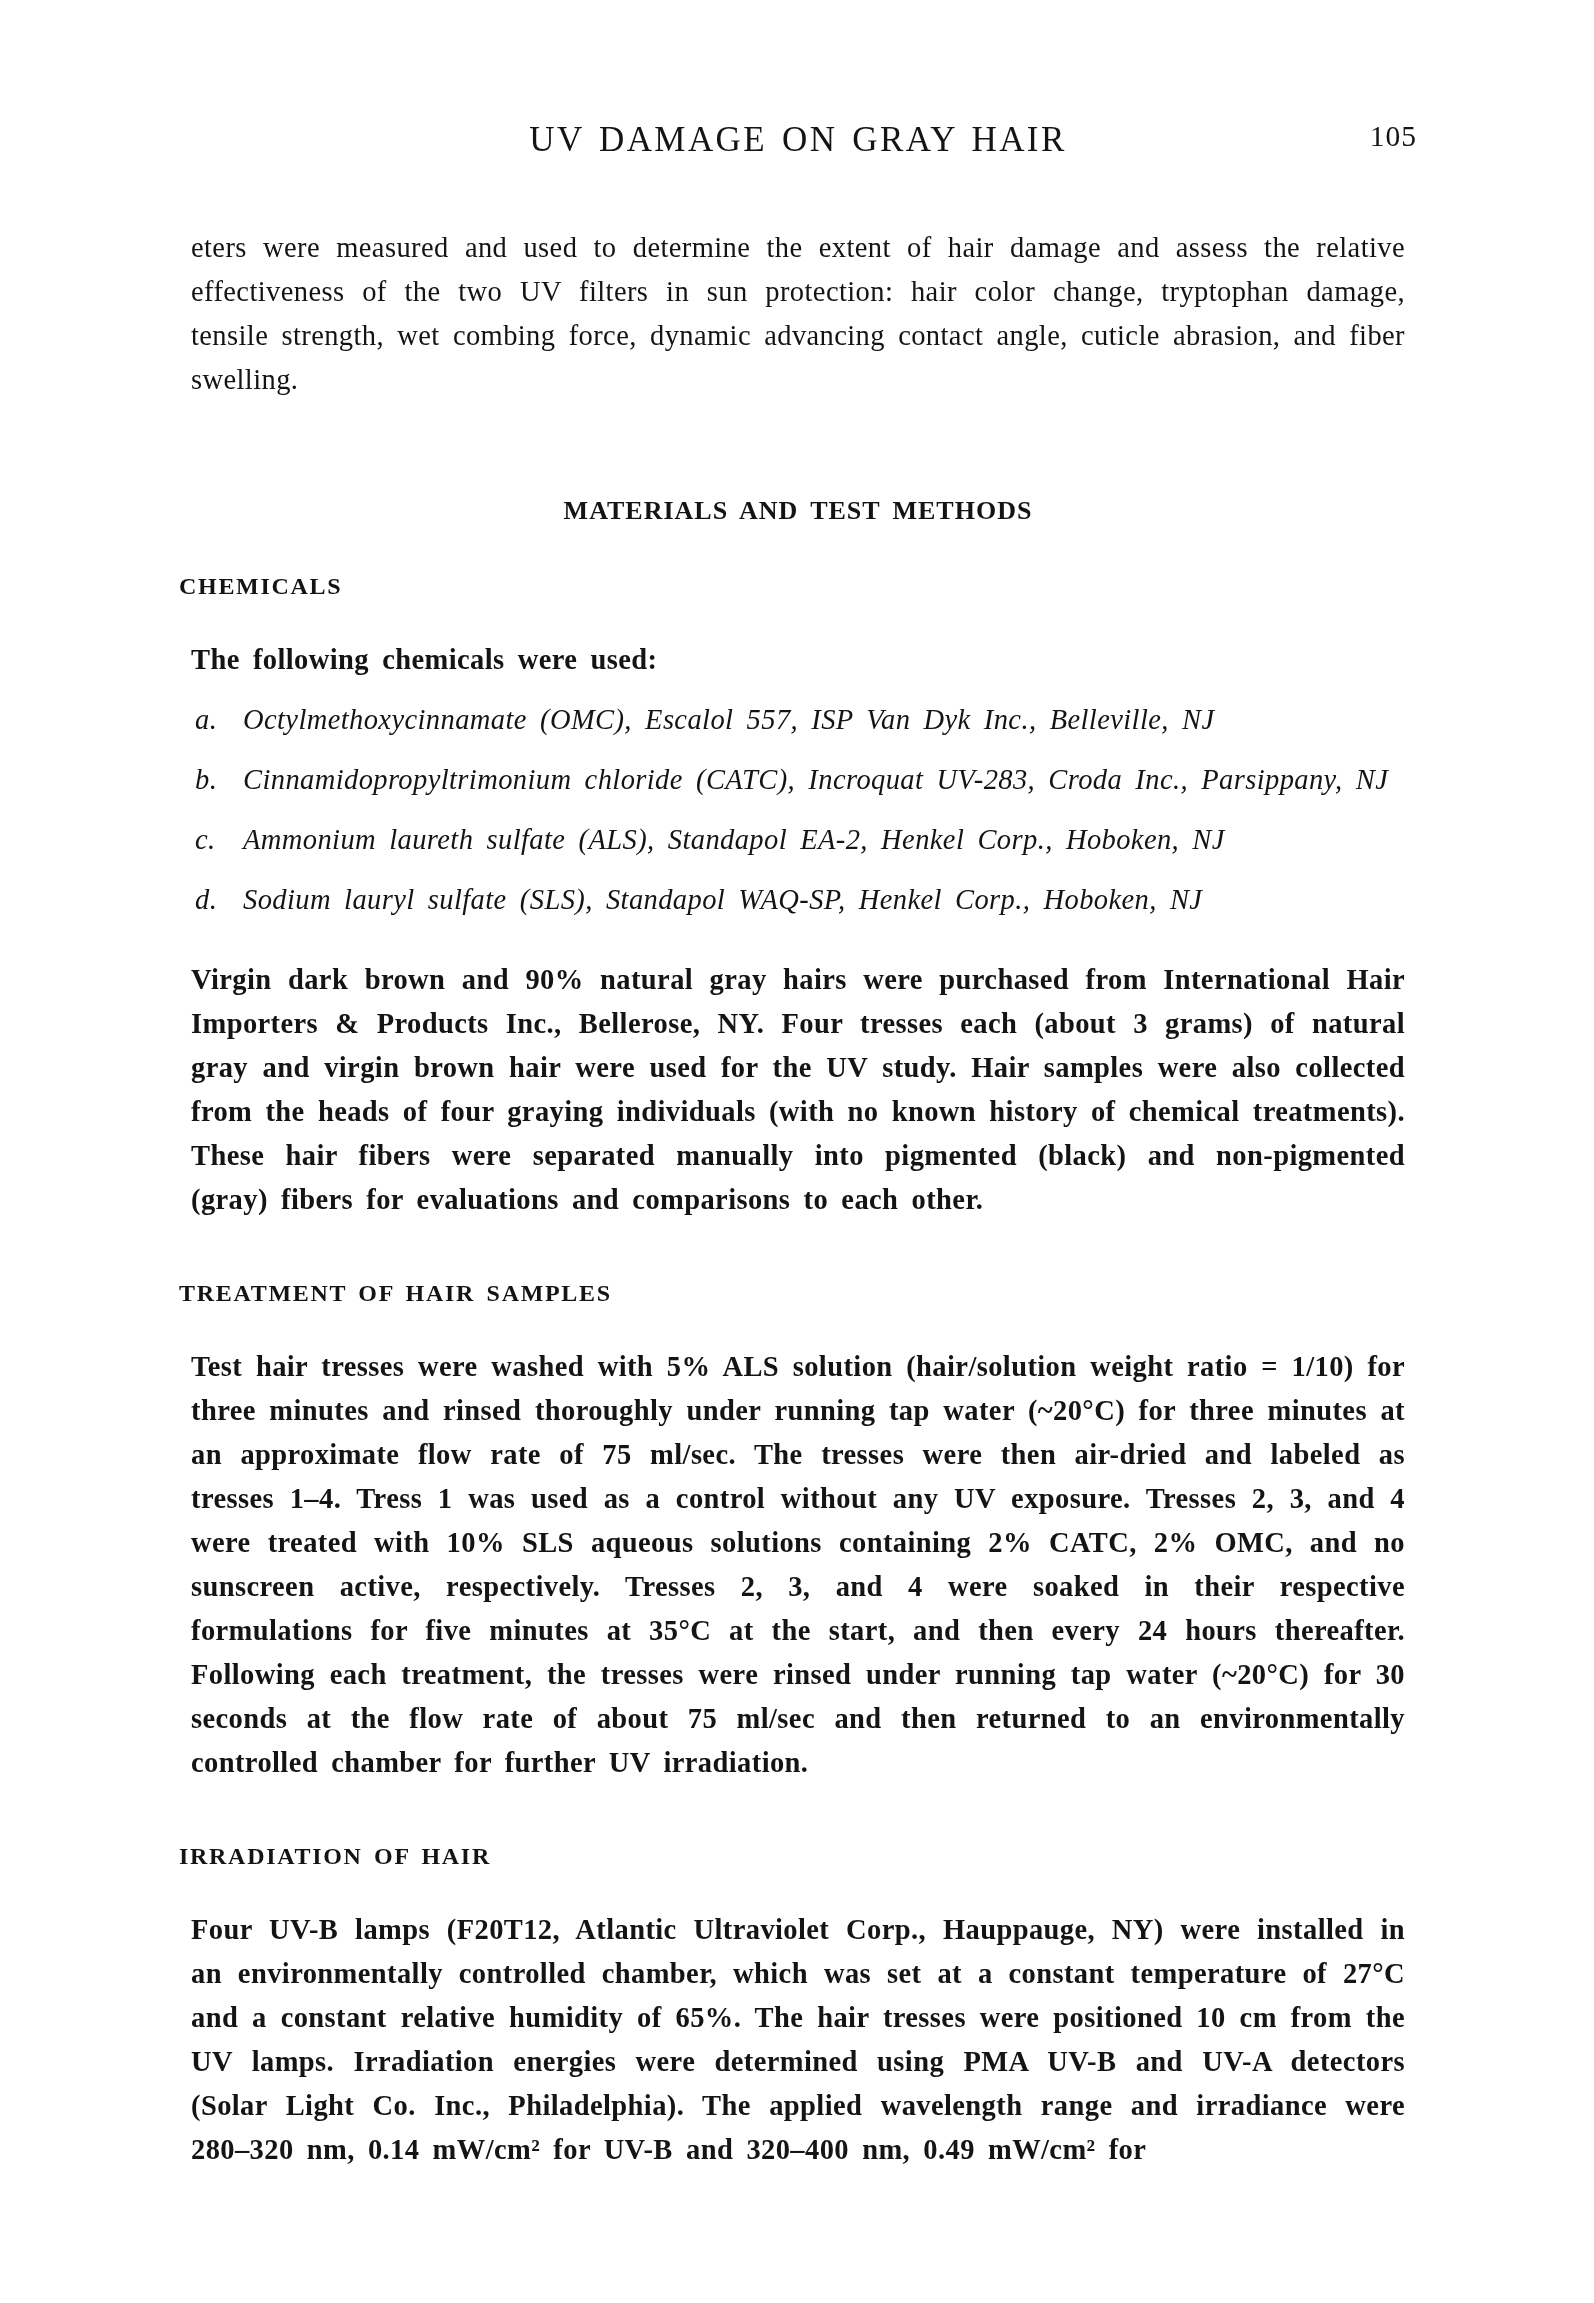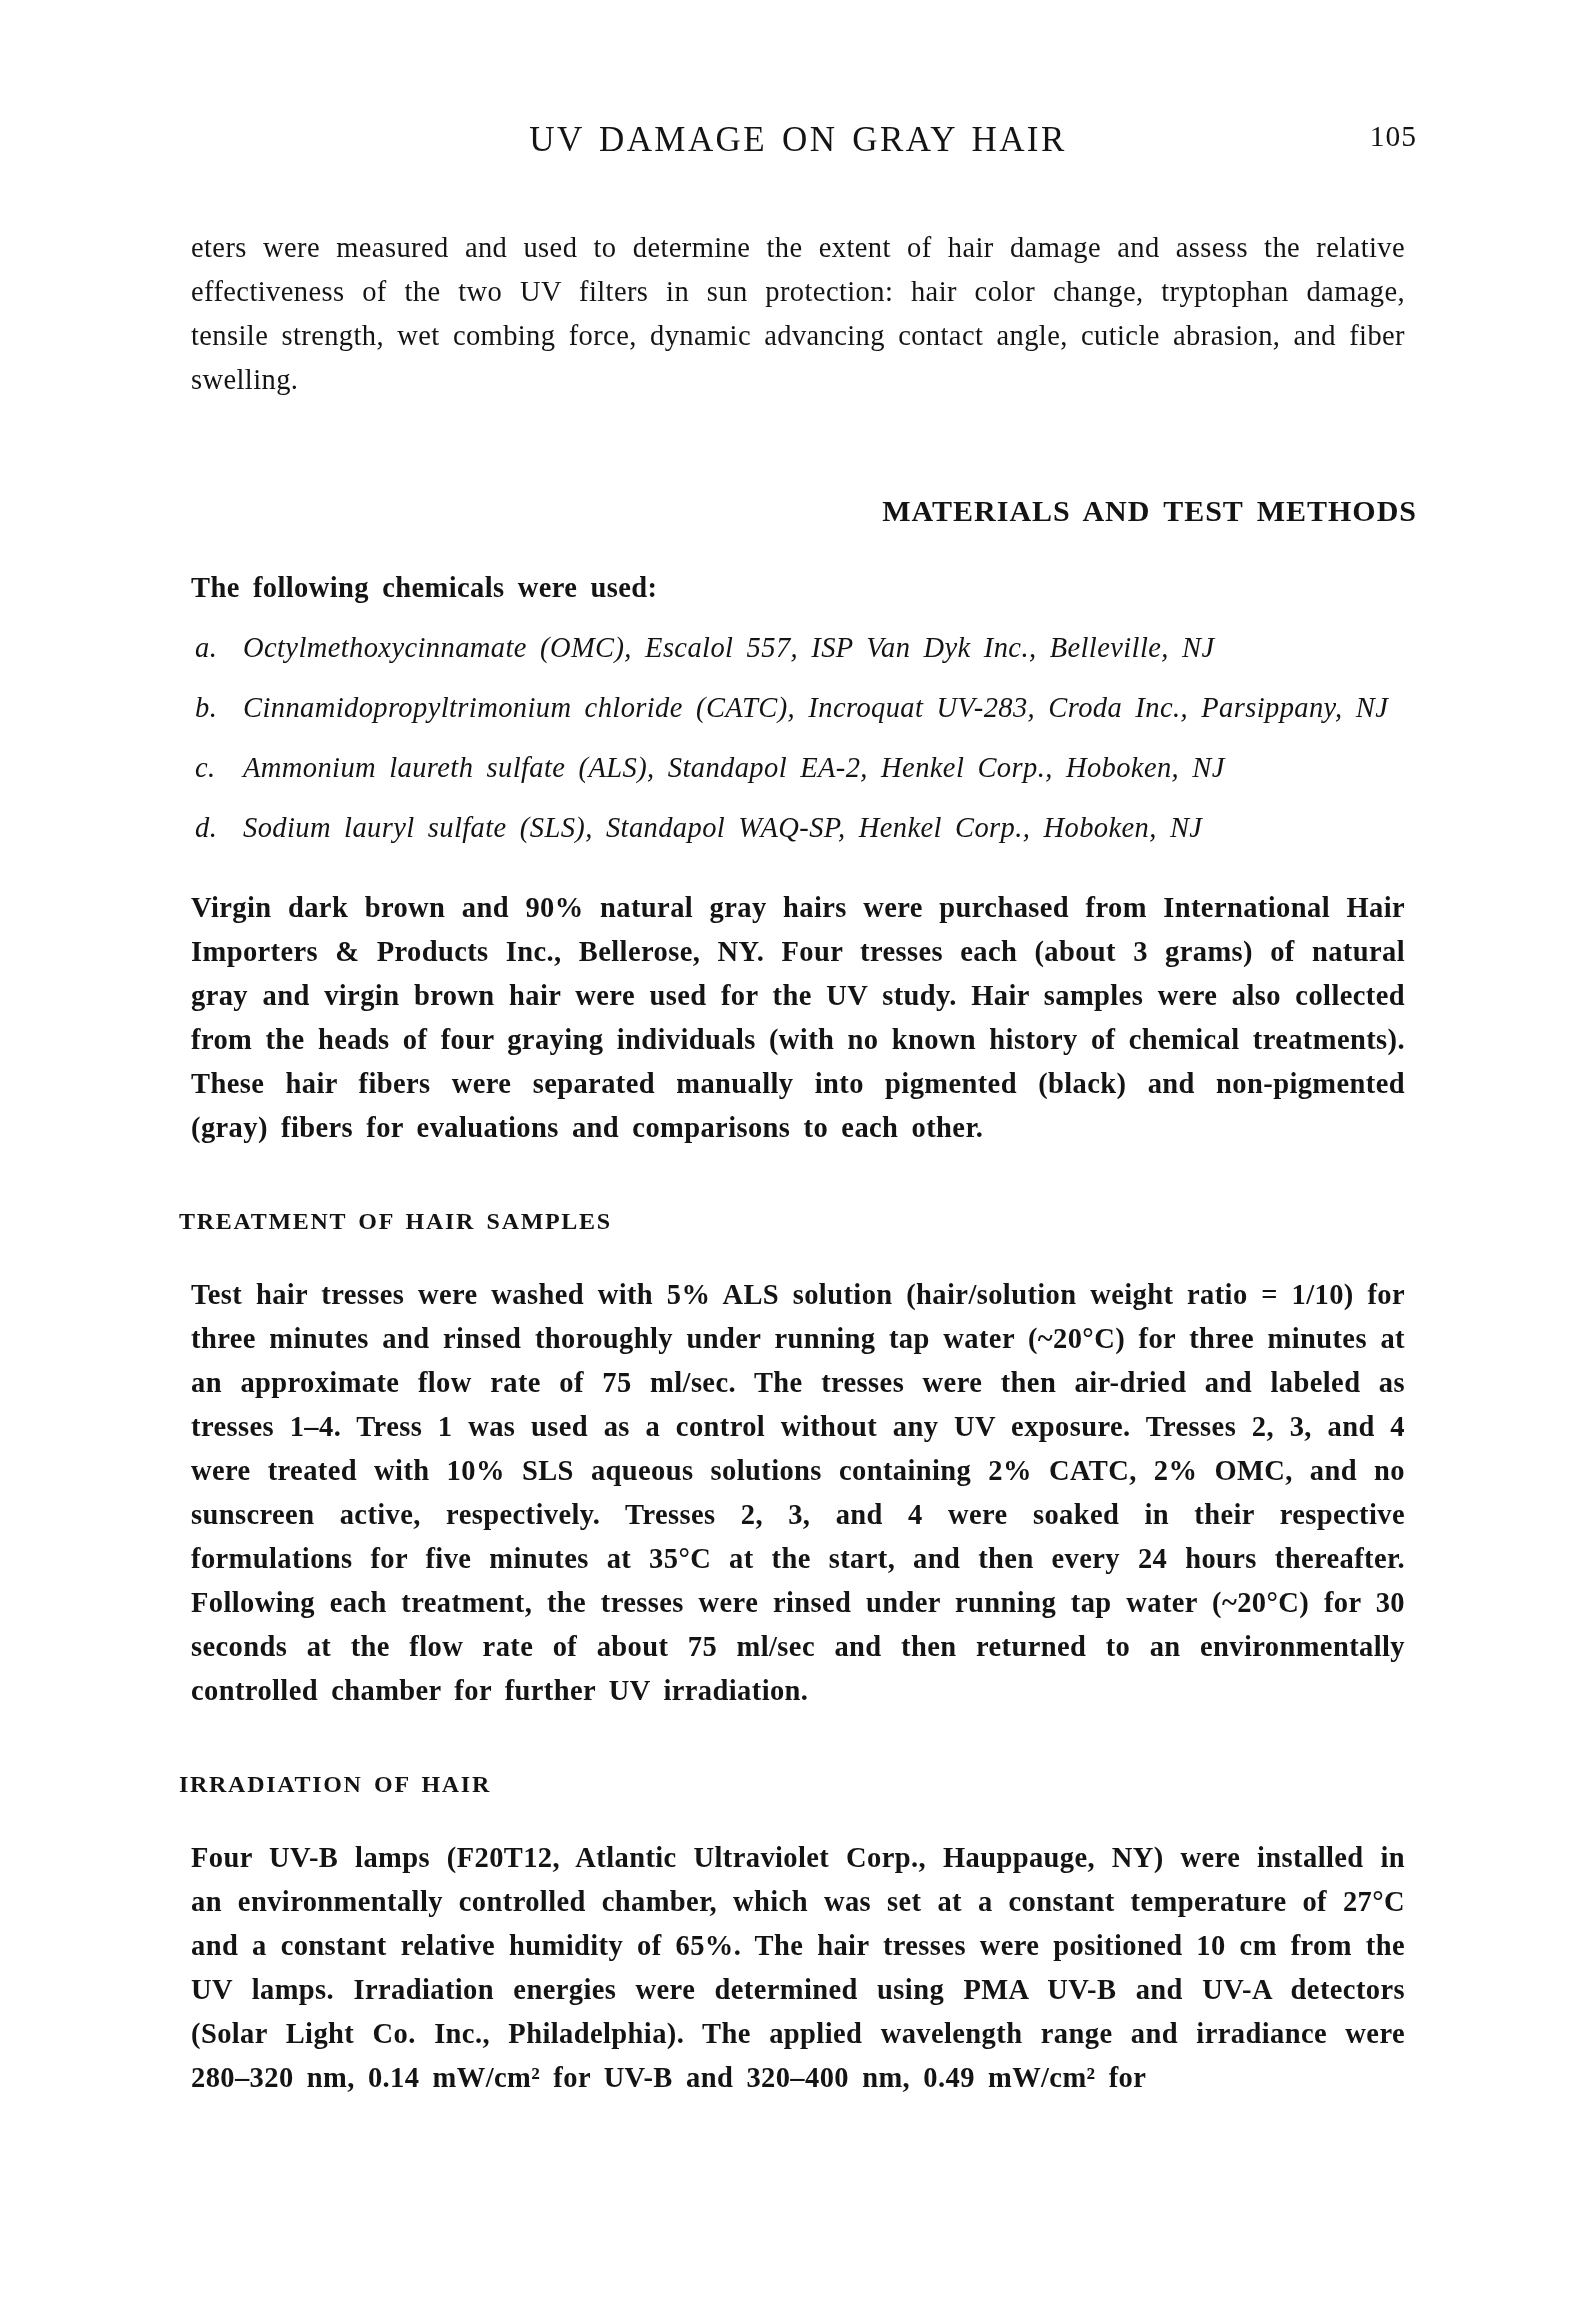--- a/index.html
+++ b/index.html
@@ -51,26 +51,26 @@
     line-height: 44px;
     letter-spacing: 0.4px;
     word-spacing: 5.7px;
     text-align: justify;
   }
   .para {
     margin: 12px;
   }
   .main-heading {
     margin-top: 90px;
-    font-size: 30px;
+    font-size: 26px;
     font-weight: bold;
     letter-spacing: 1px;
     word-spacing: 4.8px;
     line-height: 38px;
-    text-align: right;
+    text-align: center;
   }
   .sub-heading {
     margin-top: 55px;
     font-size: 24px;
     letter-spacing: 1.7px;
     word-spacing: 3.8px;
     line-height: 32px;
     text-align: left;
   }
   .sub-heading.first {
@@ -109,20 +109,21 @@
     <div class="running-head">UV DAMAGE ON GRAY HAIR</div>
     <div class="page-number">105</div>
   </div>
 
   <div class="column">
 
     <p class="para">eters were measured and used to determine the extent of hair damage and assess the relative effectiveness of the two UV filters in sun protection: hair color change, tryptophan damage, tensile strength, wet combing force, dynamic advancing contact angle, cuticle abrasion, and fiber swelling.</p>
 
     <h1 class="main-heading">MATERIALS AND TEST METHODS</h1>
 
+    <h2 class="sub-heading first">CHEMICALS</h2>
 
     <p class="para after-heading">The following chemicals were used:</p>
 
     <ul class="chem-list">
       <li class="chem-item">
         <span class="item-label">a.</span><span class="item-text">Octylmethoxycinnamate (OMC), Escalol 557, ISP Van Dyk Inc., Belleville, NJ</span>
       </li>
       <li class="chem-item">
         <span class="item-label">b.</span><span class="item-text">Cinnamidopropyltrimonium chloride (CATC), Incroquat UV-283, Croda Inc., Parsippany, NJ</span>
       </li>

